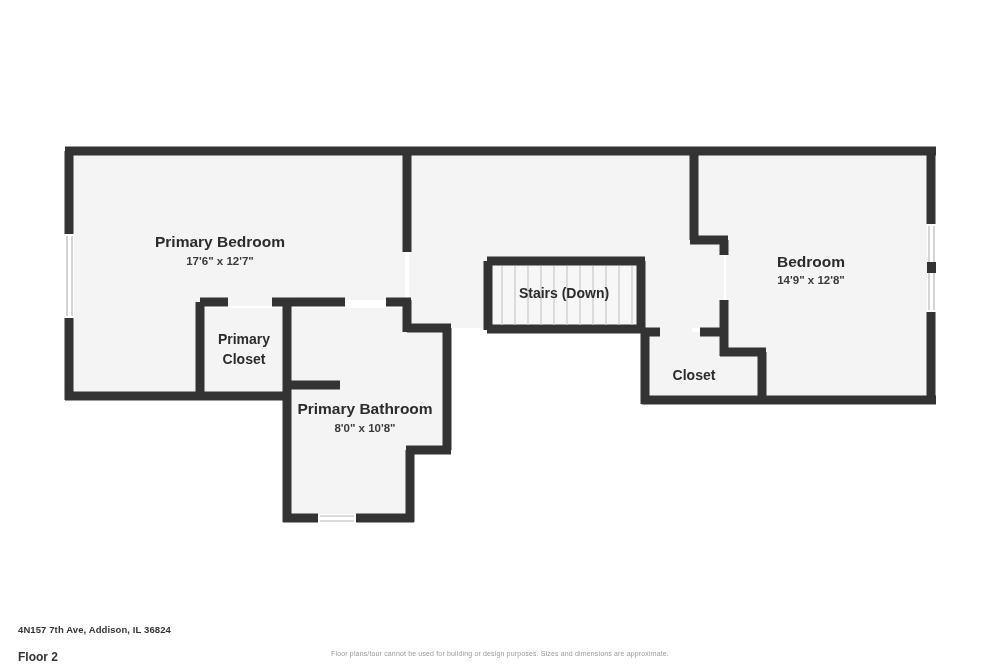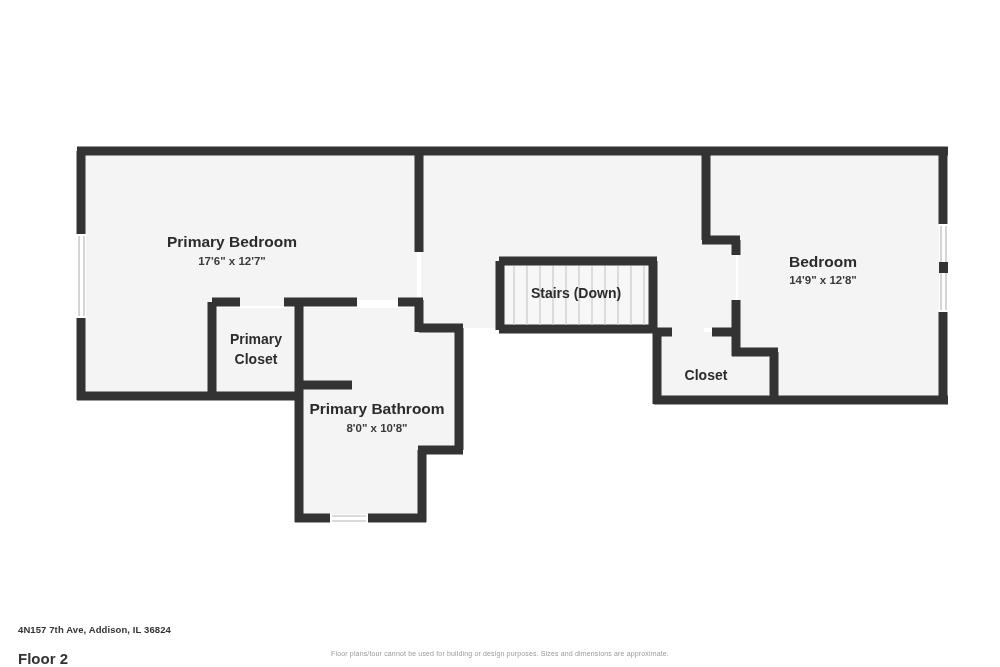--- a/index.html
+++ b/index.html
@@ -9,21 +9,21 @@
   }
   body {
     width: 1000px;
     height: 667px;
     font-family: "Liberation Sans", sans-serif;
     position: relative;
     overflow: hidden;
   }
   #plan-stage {
     position: absolute;
-    left: 12px;
+    left: 0;
     top: 0;
     width: 840px;
     height: 667px;
   }
   svg.floorplan {
     display: block;
     width: 1000px;
     height: 667px;
   }
   .room-label {
@@ -49,21 +49,21 @@
     top: 624px;
     font-size: 9.5px;
     font-weight: bold;
     color: #333333;
     letter-spacing: 0.1px;
   }
   .footer-floor {
     position: absolute;
     left: 18px;
     top: 650px;
-    font-size: 15px;
+    font-size: 12px;
     font-weight: bold;
     color: #333333;
   }
   .footer-disclaimer {
     position: absolute;
     left: 0;
     top: 650px;
     width: 1000px;
     text-align: center;
     font-size: 7px;

